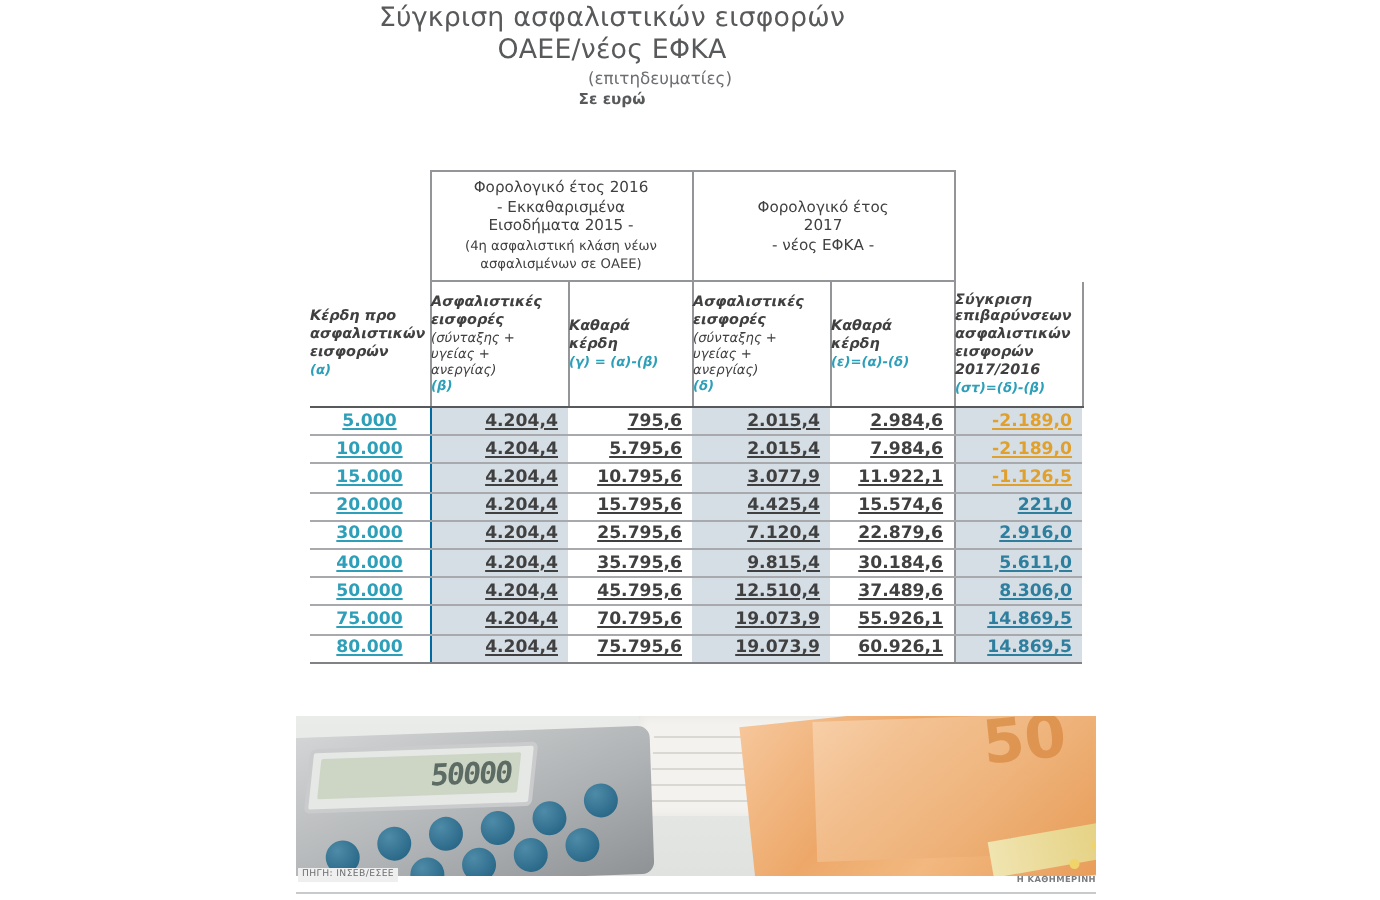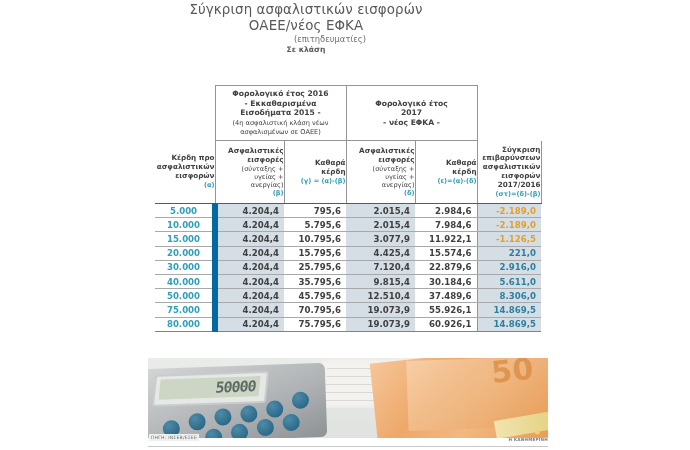--- a/index.html
+++ b/index.html
@@ -47,71 +47,73 @@
   .c5{width:64px;}
 
   
   .grp{
     height:54px;
     text-align:center;
     border:1px solid #939598;
     background:#ffffff;
   }
   .grp .g-main{
-    font-size:7.6px;line-height:9.6px;color:#404041;font-weight:bold;
+    font-size:7.6px;line-height:9.6px;color:#404041;font-weight:normal;
   }
   .grp .g-sub{
     font-size:6.6px;line-height:8.4px;color:#404041;font-weight:normal;
     padding-top:1px;
   }
   .grp-empty{border:none;background:transparent;}
 
   
   .colh{
     height:62px;
-    text-align:right;
+    text-align:left;
     vertical-align:middle;
     border-left:1px solid #939598;
     border-right:1px solid #939598;
     border-bottom:1.6px solid #58595b;
     background:#ffffff;
     padding:1px 2px;
+    font-style:italic;
   }
   .colh.first{border-left:none;border-right:none;}
   .colh .h-main{
     font-size:7.2px;line-height:8.8px;color:#404041;font-weight:bold;
   }
   .colh .h-paren{
     font-size:6.6px;line-height:8px;color:#404041;font-weight:normal;
   }
   .colh .h-form{
     font-size:6.6px;line-height:8.4px;color:#2e9fb8;font-weight:bold;
   }
 
   
   tr.drow td{
     height:13.2px;
     border-bottom:1px solid #a7a9ac;
     font-size:8.6px;
     font-weight:bold;
     padding:0 5px;
+    text-decoration:underline;
   }
   tr.drow td.lbl{
     color:#2e9fb8;text-align:center;border-bottom:1px solid #a7a9ac;
     padding:0;
   }
   tr.drow td.num{
     color:#404041;text-align:right;
   }
   tr.drow td.shade{background:#d6dee5;}
   tr.drow td.plain{background:#ffffff;}
   tr.drow td.cmpv{text-align:right;}
   tr.drow td.cmpv.neg{color:#e0a02e;}
   tr.drow td.cmpv.pos{color:#2e7f9e;}
-  tr.drow td.vb{border-left:6px solid #0369a1;}
+  tr.drow td.vb{border-left:1px solid #0369a1;}
   tr.drow td.vbr{border-right:1px solid #939598;}
   tr.drow:last-child td{border-bottom:1.4px solid #808285;}
 
   
   .photo{
     position:absolute;left:148px;top:358px;width:400px;height:80px;
     overflow:hidden;
     background:linear-gradient(180deg,#e9ece9 0%,#dfe2de 100%);
   }
   .ph-note{
@@ -197,21 +199,21 @@
 </style>
 </head>
 <body>
 
 <div class="page">
 
   <div class="title-block">
     <div class="title-line">Σύγκριση ασφαλιστικών εισφορών</div>
     <div class="title-line">ΟΑΕΕ/νέος ΕΦΚΑ</div>
     <div class="subtitle">(επιτηδευματίες)</div>
-    <div class="currency">Σε κλάση</div>
+    <div class="currency">Σε ευρώ</div>
   </div>
 
   <div class="table-wrap">
     <table class="cmp">
       <colgroup>
         <col class="c0">
           <col class="c1">
           <col class="c2">
           <col class="c3">
           <col class="c4">

